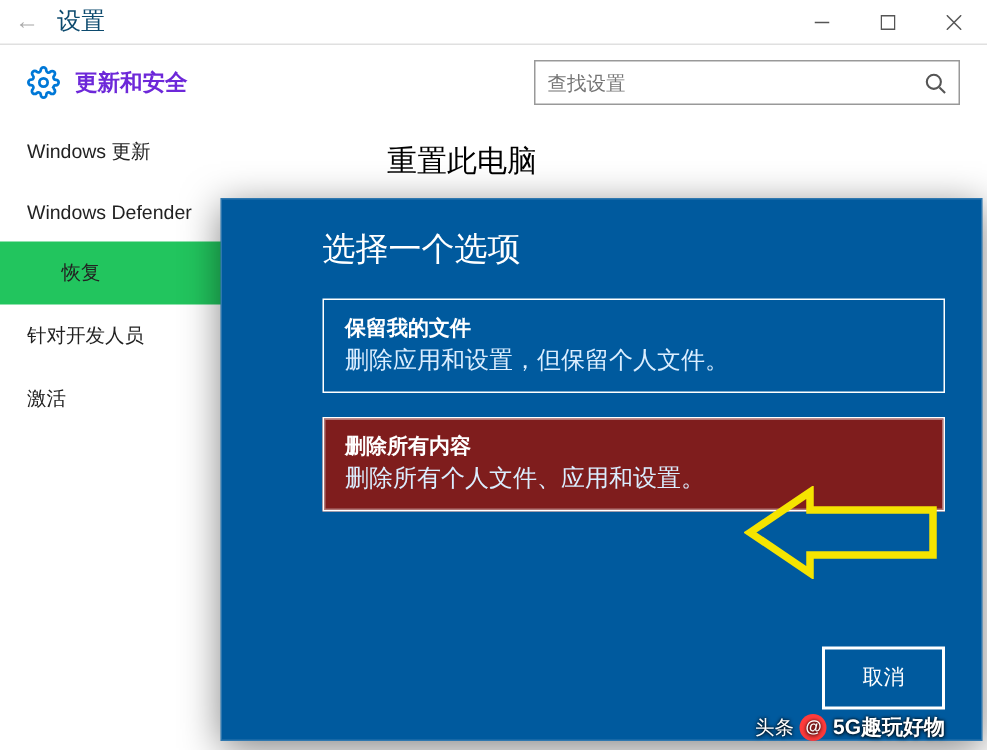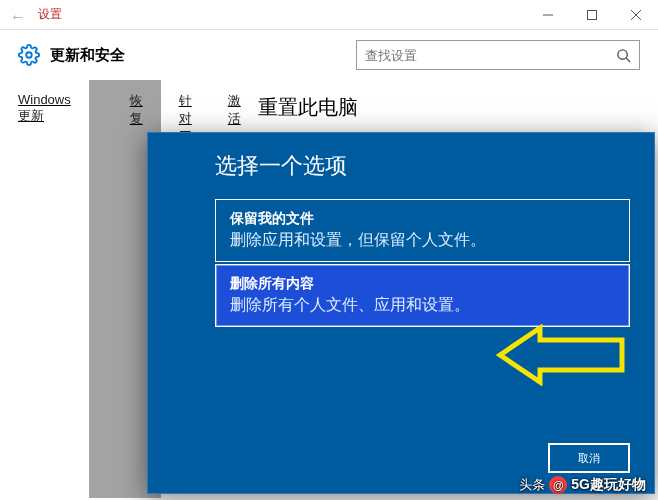--- a/index.html
+++ b/index.html
@@ -16,47 +16,47 @@
   .window-chrome {
     height: 30px;
     display: flex;
     justify-content: space-between;
     align-items: center;
     background: #fff;
     border-bottom: 1px solid #e0e0e0;
   }
   .window-left { display: flex; align-items: center; gap: 12px; padding-left: 10px; }
   .back-btn { font-size: 16px; color: #aaa; }
-  .window-title { font-size: 12px; color: #b91c1c; }
+  .window-title { font-size: 16px; color: #0c4a6e; }
   .window-ctrls { display: flex; }
   .ctrl { width: 44px; height: 30px; display: flex; align-items: center; justify-content: center; color: #555; font-size: 10px; }
   .ctrl svg { width: 10px; height: 10px; }
 
   
   .header {
     display: flex;
     align-items: center;
     padding: 10px 18px;
     gap: 10px;
   }
   .gear {
     width: 22px; height: 22px;
     color: #0078d7;
   }
-  .header-title { font-size: 15px; font-weight: 600; color: #000000; flex: 0 0 auto; }
+  .header-title { font-size: 15px; font-weight: 600; color: #6d28d9; flex: 0 0 auto; }
   .search-wrap { margin-left: auto; width: 284px; height: 30px; border: 1px solid #999; display: flex; align-items: center; padding: 0 8px; }
   .search-input { border: none; outline: none; flex: 1; background: transparent; font-size: 13px; }
   .search-icon { width: 15px; height: 15px; color: #555; }
 
   .body { display: flex; height: calc(100% - 30px - 52px); }
 
   
-  .sidebar { width: 228px; display: flex; flex-direction: row; text-decoration: underline; }
+  .sidebar { width: 228px; display: flex; flex-direction: column; }
   .sidebar-item { padding: 12px 18px; font-size: 13px; color: #222; cursor: pointer; }
-  .sidebar-item.active { background: #a3a3a3; font-weight: 500; padding-left: 41px; }
+  .sidebar-item.active { background: #22c55e; font-weight: 500; padding-left: 41px; }
 
   
   .main { flex: 1; padding: 14px 30px; }
   .main-title { font-size: 20px; color: #000000; }
 
   
   .dialog {
     position: absolute;
     left: 147px;
     top: 132px;
@@ -66,54 +66,54 @@
     border: 1px solid rgba(255,255,255,0.18);
     color: #fff;
     box-shadow: 0 5px 25px rgba(0,0,0,0.5);
     padding-left: 43px;
   }
   .dialog-inner { padding: 18px 24px 16px 24px; height: 100%; position: relative; }
   .dialog-title { font-size: 22px; font-weight: 400; margin-bottom: 18px; }
   .option {
     border: 1px solid #fff;
     padding: 10px 14px;
-    margin-bottom: 2px;
+    margin-bottom: 16px;
     cursor: pointer;
   }
   .option.highlight {
-    background: #1d4ed8;
+    background: #7f1d1d;
     box-shadow: inset 0 0 0 1px rgba(255,255,255,0.4);
   }
   .option-title { font-size: 14px; font-weight: 600; margin-bottom: 2px; }
   .option-desc { font-size: 16px; color: #dbeeff; }
   .cancel {
     position: absolute;
     right: 24px;
     bottom: 20px;
     width: 82px;
-    height: 30px;
+    height: 42px;
     border: 2px solid #fff;
     color: #fff;
     background: transparent;
-    font-size: 11px;
+    font-size: 14px;
     cursor: pointer;
   }
 
   
   .arrow {
     position: absolute;
     left: 496px;
     top: 324px;
     pointer-events: none;
   }
 
   
   .watermark {
     position: absolute;
-    right: 12px;
+    right: 28px;
     bottom: 6px;
     color: #fff;
     font-size: 14px;
     font-weight: 600;
     text-shadow: 0 1px 3px rgba(0,0,0,0.8), 0 0 2px #000;
     display: flex;
     gap: 4px;
     margin-top: 39px;
   }
   .watermark .at {
@@ -168,20 +168,21 @@
           <line x1="11" y1="11" x2="15" y2="15"></line>
       </svg>
     </span>
   </div>
 </div>
 
 <div class="body">
 
   <div class="sidebar">
     <div class="sidebar-item"><span>Windows 更新</span></div>
+    <div class="sidebar-item"><span>Windows Defender</span></div>
     <div class="sidebar-item active"><span>恢复</span></div>
     <div class="sidebar-item"><span>针对开发人员</span></div>
     <div class="sidebar-item"><span>激活</span></div>
   </div>
 
   <div class="main">
     <div class="main-title">重置此电脑</div>
   </div>
 </div>
 

